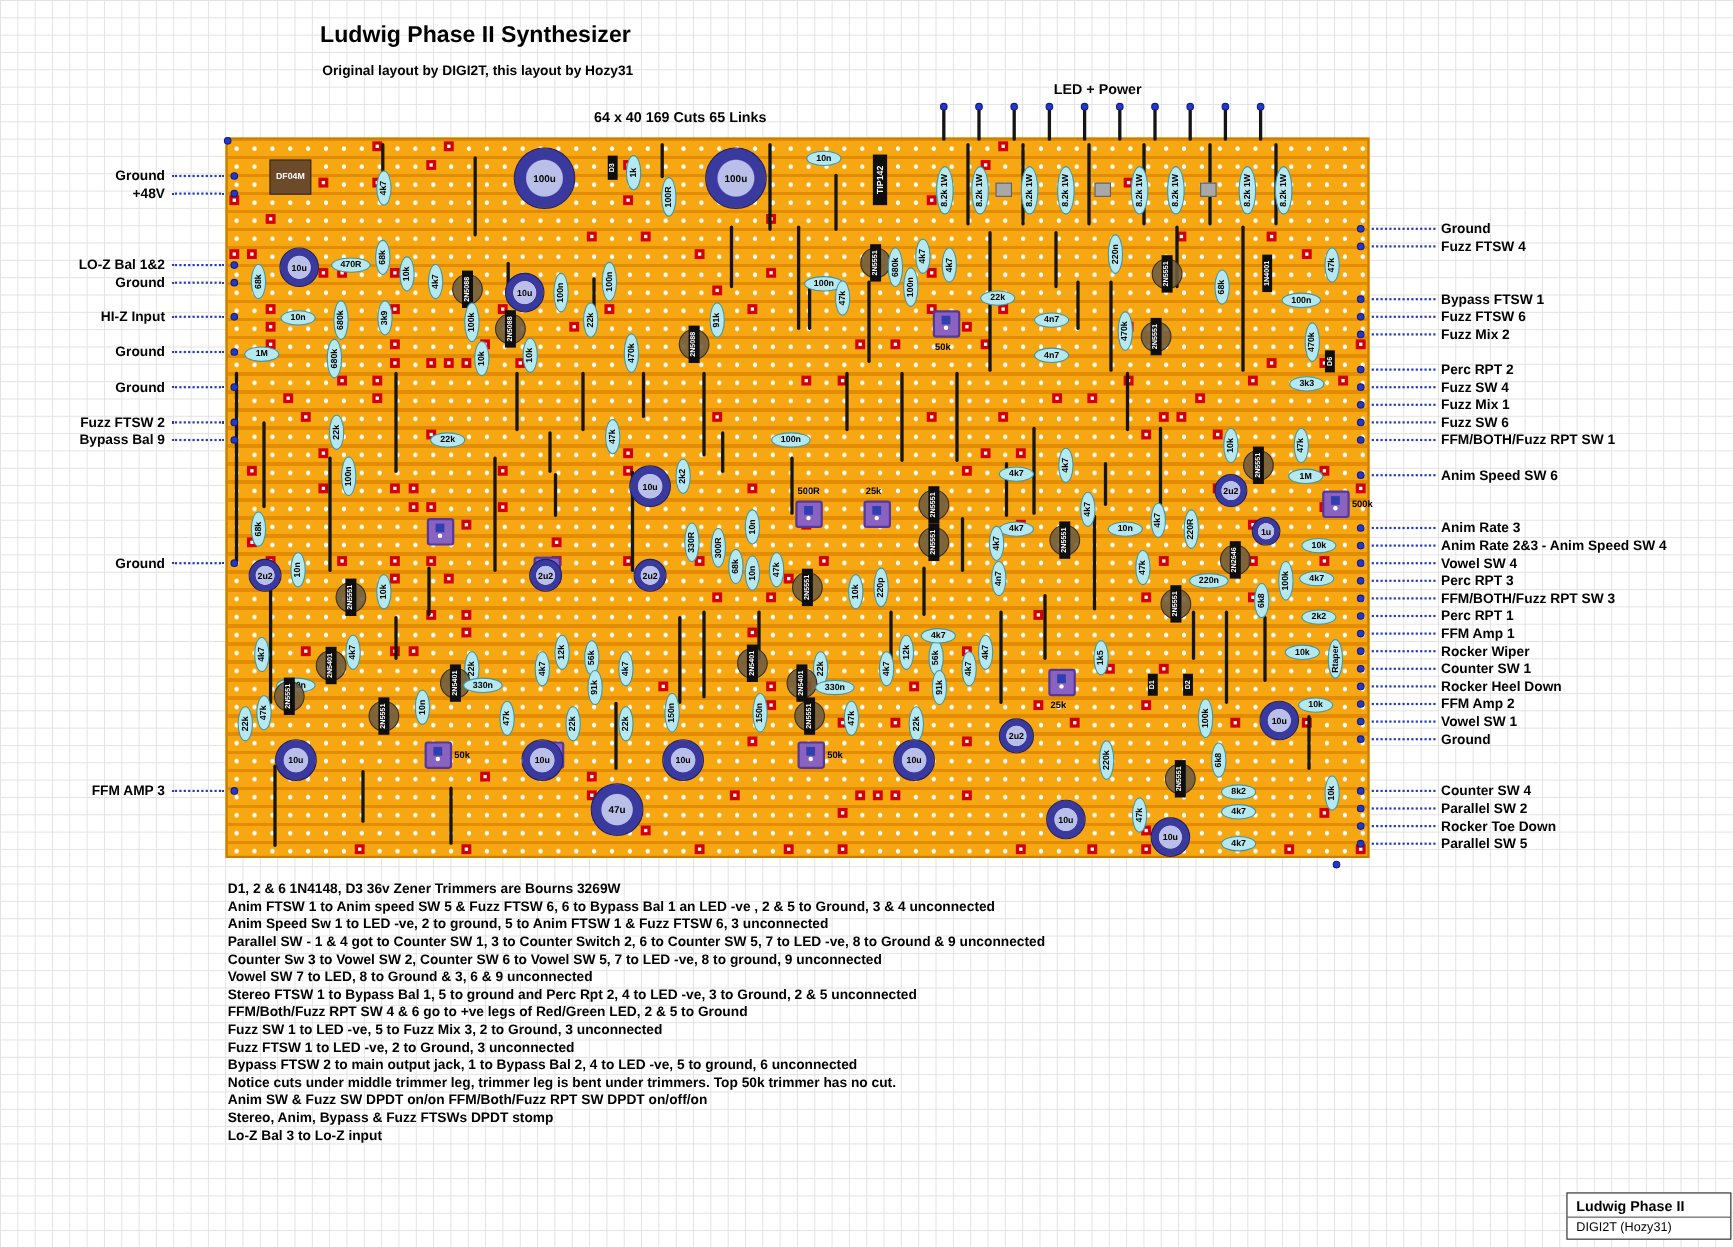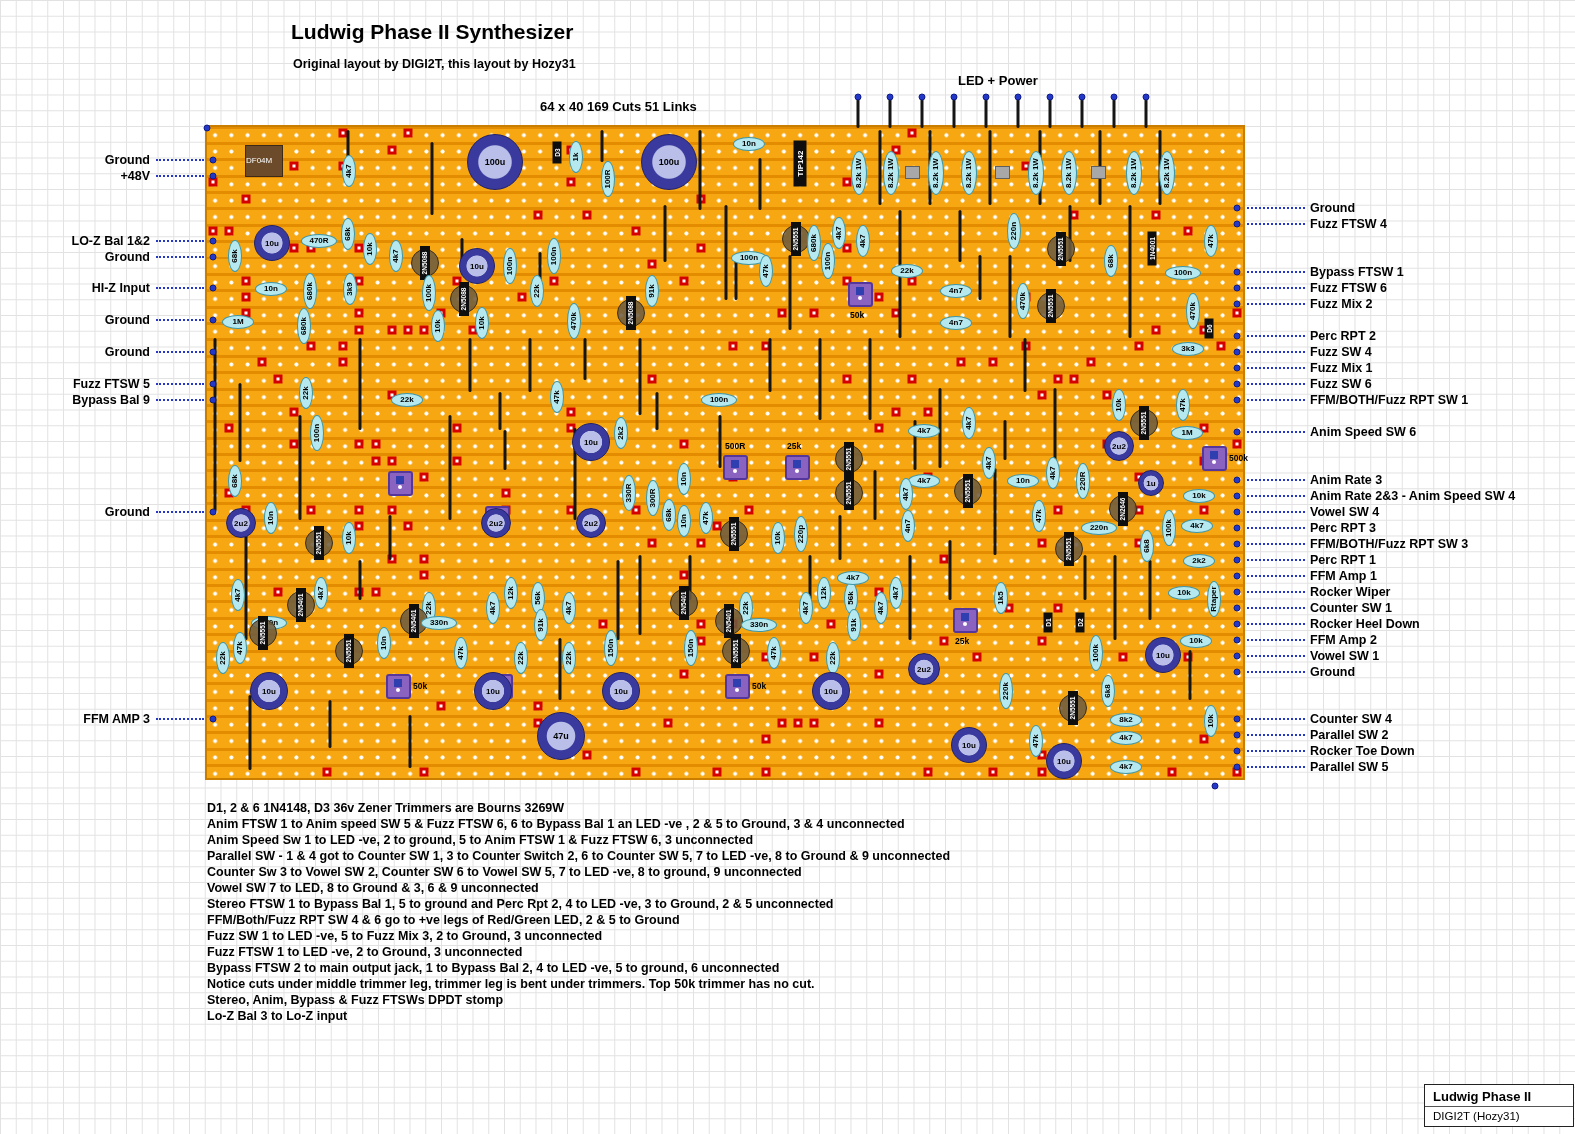--- a/index.html
+++ b/index.html
@@ -55,39 +55,40 @@
   #footerbox{border:1.5px solid #222;background:#fff;width:150px;box-sizing:border-box;}
   #footerbox .t1{font-size:13px;font-weight:bold;padding:4px 8px 2px 8px;border-bottom:1px solid #555;}
   #footerbox .t2{font-size:11.5px;padding:3px 8px 4px 8px;}
 </style>
 </head>
 <body>
 
 <div id="page">
   <div class="abs" id="title" style="left:291px;top:20px;">Ludwig Phase II Synthesizer</div>
   <div class="abs" id="subtitle" style="left:293px;top:57px;">Original layout by DIGI2T, this layout by Hozy31</div>
-  <div class="abs" id="stats" style="left:540px;top:99px;">64 x 40  169 Cuts   51 Links</div>
+  <div class="abs" id="stats" style="left:540px;top:99px;">64 x 40  169 Cuts   65 Links</div>
   <div class="abs" id="ledpower" style="left:958px;top:73px;">LED + Power</div>
 
   <div id="board"></div>
   <div id="overlay"></div>
 
   <div class="abs" id="notes" style="left:207px;top:800px;">
       <div>D1, 2 &amp; 6  1N4148, D3 36v Zener     Trimmers are Bourns 3269W</div>
       <div>Anim FTSW 1 to Anim speed SW 5 &amp; Fuzz FTSW 6, 6 to Bypass Bal 1 an LED -ve , 2 &amp; 5 to Ground, 3 &amp; 4 unconnected</div>
       <div>Anim Speed Sw 1 to LED -ve, 2 to ground, 5 to Anim FTSW 1 &amp; Fuzz FTSW 6, 3 unconnected</div>
       <div>Parallel SW - 1 &amp; 4 got to Counter SW 1, 3 to Counter Switch 2, 6 to Counter SW 5, 7 to LED -ve, 8 to Ground &amp; 9 unconnected</div>
       <div>Counter Sw 3 to Vowel SW 2, Counter SW 6 to Vowel SW 5,  7 to LED -ve, 8 to ground, 9 unconnected</div>
       <div>Vowel SW 7 to LED, 8 to Ground &amp; 3, 6 &amp; 9 unconnected</div>
       <div>Stereo FTSW 1 to Bypass Bal 1, 5 to ground and Perc Rpt 2, 4 to LED -ve, 3 to Ground, 2 &amp; 5 unconnected</div>
       <div>FFM/Both/Fuzz RPT SW 4 &amp; 6 go to +ve legs of Red/Green LED, 2 &amp; 5 to Ground</div>
       <div>Fuzz SW 1 to LED -ve, 5 to Fuzz Mix 3, 2 to Ground, 3 unconnected</div>
       <div>Fuzz FTSW 1 to LED -ve, 2 to Ground, 3 unconnected</div>
       <div>Bypass FTSW 2 to main output jack, 1 to Bypass Bal 2, 4 to LED -ve, 5 to ground, 6 unconnected</div>
       <div>Notice cuts under middle trimmer leg, trimmer leg is bent  under trimmers. Top 50k trimmer has no cut.</div>
+      <div>Anim SW &amp; Fuzz SW DPDT on/on        FFM/Both/Fuzz RPT SW DPDT on/off/on</div>
       <div>Stereo, Anim, Bypass &amp; Fuzz FTSWs DPDT stomp</div>
       <div>Lo-Z Bal 3 to Lo-Z input</div>
     </div>
 
   <div class="abs" id="footerbox" style="left:1424px;top:1084px;">
     <div class="t1">Ludwig Phase II</div>
     <div class="t2">DIGI2T (Hozy31)</div>
   </div>
 <div class="cut" style="left: 716.875px; top: 771.812px; position: absolute;">
       <div></div>
@@ -654,21 +655,21 @@
     <div class="link" style="left: 657px; top: 392px; height: 38px; position: absolute;"></div>
     <div class="link" style="left: 736px; top: 255px; height: 45px; position: absolute;"></div>
     <div class="link" style="left: 1150px; top: 560px; height: 60px; position: absolute;"></div>
     <div class="link" style="left: 1190px; top: 650px; height: 50px; position: absolute;"></div>
     <div class="link" style="left: 980px; top: 255px; height: 45px; position: absolute;"></div>
     <div class="link" style="left: 505px; top: 430px; height: 40px; position: absolute;"></div>
     <div class="link" style="left: 585px; top: 338px; height: 42px; position: absolute;"></div>
     <div class="link" style="left: 360px; top: 560px; height: 40px; position: absolute;"></div>
     <div class="link" style="left: 915px; top: 420px; height: 50px; position: absolute;"></div>
     <div class="link" style="left: 1005px; top: 420px; height: 40px; position: absolute;"></div>
-    <div style="width: 36px; height: 30px; left: 245px; top: 145px; background: rgb(107, 75, 42); border: 1px solid rgb(60, 42, 22); color: rgb(255, 255, 255); font-size: 8px; font-weight: normal; text-align: left; line-height: 30px; position: absolute;">DF04M</div>
+    <div style="width: 36px; height: 30px; left: 245px; top: 145px; background: rgb(107, 75, 42); border: 1px solid rgb(60, 42, 22); color: rgb(255, 255, 255); font-size: 8px; font-weight: bold; text-align: center; line-height: 30px; position: absolute;">DF04M</div>
     <div class="rc" style="width: 30px; height: 12px; left: 333px; top: 164px; font-size: 8px; line-height: 12px; position: absolute; transform: rotate(-90deg);">4k7</div>
     <div class="elec" style="width: 54px; height: 54px; left: 467px; top: 134px; background: radial-gradient(circle, rgb(185, 191, 232) 0px, rgb(185, 191, 232) 16.2px, rgb(58, 58, 158) 17.28px); font-size: 9px; position: absolute;">100u</div>
     <div class="bar" style="width: 22px; height: 9px; left: 546px; top: 147.5px; font-size: 6.5px; line-height: 9px; transform: rotate(-90deg); position: absolute;">D3</div>
     <div class="rc" style="width: 30px; height: 12px; left: 560px; top: 150px; font-size: 8px; line-height: 12px; position: absolute; transform: rotate(-90deg);">1k</div>
     <div class="rc" style="width: 34px; height: 12px; left: 590px; top: 172px; font-size: 8px; line-height: 12px; position: absolute; transform: rotate(-90deg);">100R</div>
     <div class="elec" style="width: 54px; height: 54px; left: 641px; top: 134px; background: radial-gradient(circle, rgb(185, 191, 232) 0px, rgb(185, 191, 232) 16.2px, rgb(58, 58, 158) 17.28px); font-size: 9px; position: absolute;">100u</div>
     <div class="rc" style="width: 30px; height: 12px; left: 733px; top: 137px; font-size: 8px; line-height: 12px; position: absolute;">10n</div>
     <div class="bar" style="width: 46px; height: 13px; left: 777px; top: 156.5px; font-size: 8px; line-height: 13px; transform: rotate(-90deg); position: absolute;">TIP142</div>
     <div class="rc" style="width: 42px; height: 14px; left: 837px; top: 165px; font-size: 8px; line-height: 14px; position: absolute; transform: rotate(-90deg);">8.2k 1W</div>
     <div class="rc" style="width: 42px; height: 14px; left: 869px; top: 165px; font-size: 8px; line-height: 14px; position: absolute; transform: rotate(-90deg);">8.2k 1W</div>
@@ -962,21 +963,21 @@
     <div class="pin" style="left: 213px; top: 257px; position: absolute;"></div>
     <div class="pinlabel left" style="left: 0px; top: 288px; position: absolute;">HI-Z Input</div>
     <div class="conn" style="left: 156px; top: 288px; width: 48px; position: absolute;"></div>
     <div class="pin" style="left: 213px; top: 288px; position: absolute;"></div>
     <div class="pinlabel left" style="left: 0px; top: 320px; position: absolute;">Ground</div>
     <div class="conn" style="left: 156px; top: 320px; width: 48px; position: absolute;"></div>
     <div class="pin" style="left: 213px; top: 320px; position: absolute;"></div>
     <div class="pinlabel left" style="left: 0px; top: 352px; position: absolute;">Ground</div>
     <div class="conn" style="left: 156px; top: 352px; width: 48px; position: absolute;"></div>
     <div class="pin" style="left: 213px; top: 352px; position: absolute;"></div>
-    <div class="pinlabel left" style="left: 0px; top: 384px; position: absolute;">Fuzz FTSW 5</div>
+    <div class="pinlabel left" style="left: 0px; top: 384px; position: absolute;">Fuzz FTSW 2</div>
     <div class="conn" style="left: 156px; top: 384px; width: 48px; position: absolute;"></div>
     <div class="pin" style="left: 213px; top: 384px; position: absolute;"></div>
     <div class="pinlabel left" style="left: 0px; top: 400px; position: absolute;">Bypass Bal 9</div>
     <div class="conn" style="left: 156px; top: 400px; width: 48px; position: absolute;"></div>
     <div class="pin" style="left: 213px; top: 400px; position: absolute;"></div>
     <div class="pinlabel left" style="left: 0px; top: 512px; position: absolute;">Ground</div>
     <div class="conn" style="left: 156px; top: 512px; width: 48px; position: absolute;"></div>
     <div class="pin" style="left: 213px; top: 512px; position: absolute;"></div>
     <div class="pinlabel left" style="left: 0px; top: 719px; position: absolute;">FFM AMP 3</div>
     <div class="conn" style="left: 156px; top: 719px; width: 48px; position: absolute;"></div>

